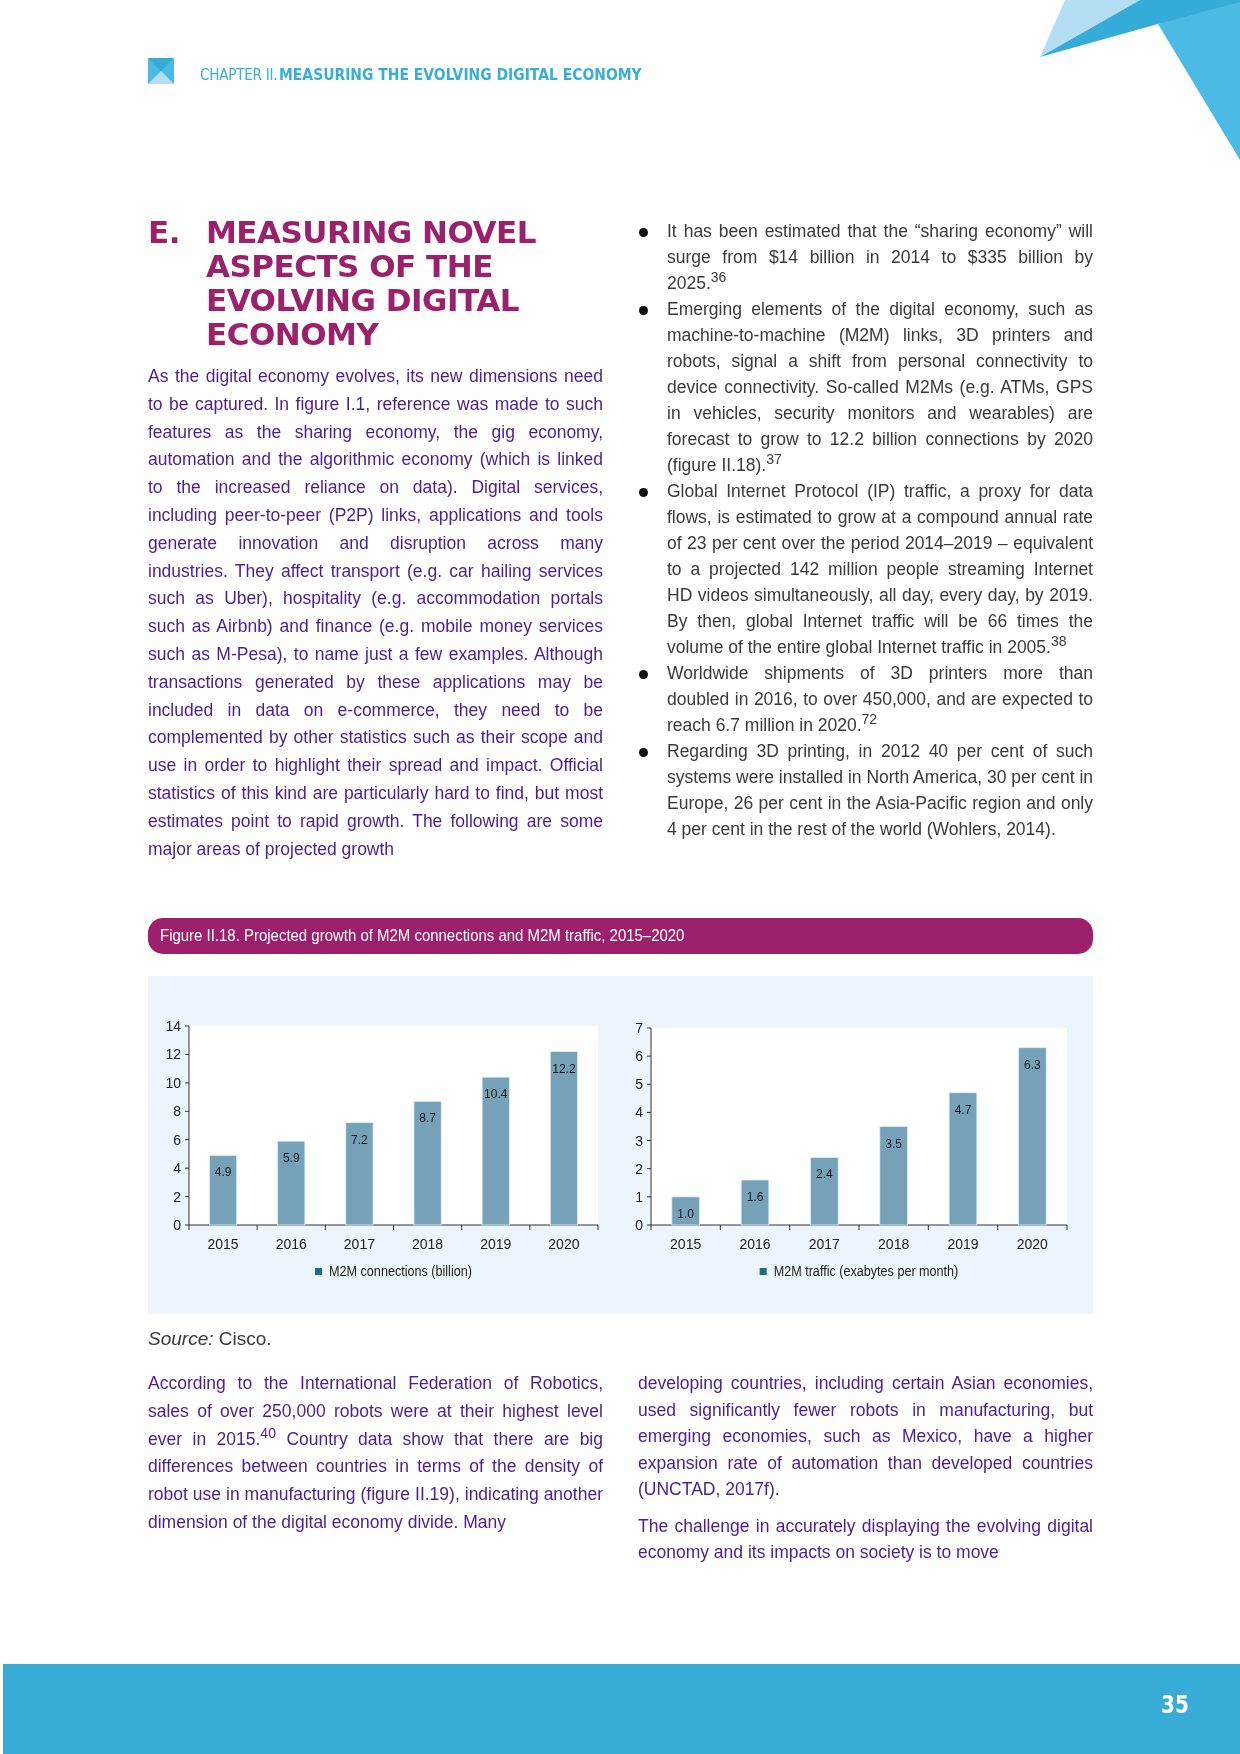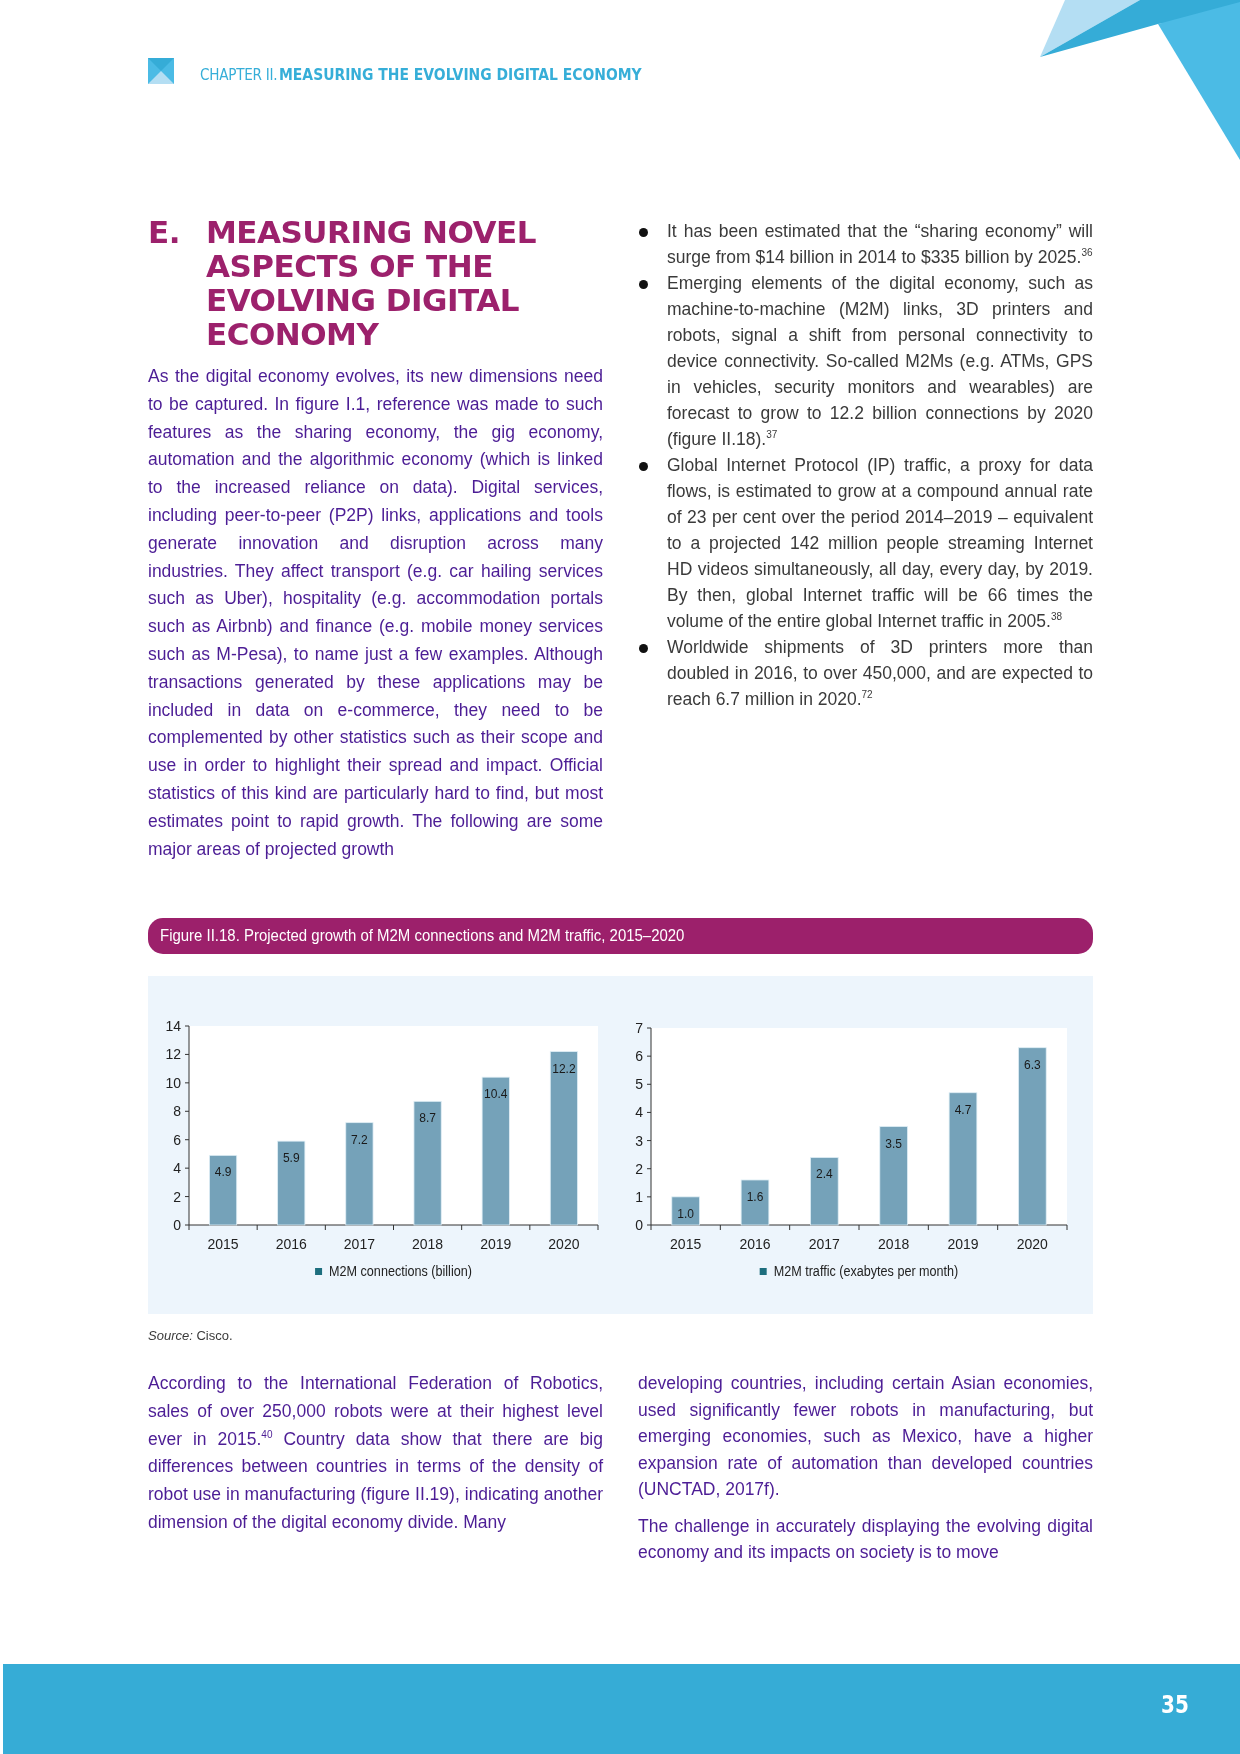--- a/index.html
+++ b/index.html
@@ -11,32 +11,32 @@
   .chap-label { color: #36aed8; font-size: 16px; font-family: "DejaVu Sans", sans-serif; letter-spacing: -0.3px; transform: scaleX(0.85); transform-origin: left; display: inline-block; }
   .chap-title { color: #36aed8; font-size: 16px; font-weight: bold; font-family: "DejaVu Sans", sans-serif; margin-left: -12px; transform: scaleX(0.87); transform-origin: left; display: inline-block; }
 
   .col-left { position: absolute; left: 148px; top: 215px; width: 455px; }
   .col-right { position: absolute; left: 638px; top: 218px; width: 455px; }
 
   .section-title { display: flex; color: #9c216c; font-family: "DejaVu Sans", sans-serif; font-weight: bold;
                    font-size: 31px; line-height: 34px; margin-bottom: 12px; letter-spacing: -0.5px; }
   .section-letter { width: 58px; flex: none; }
   .para { font-size: 17.5px; line-height: 27.8px; text-align: justify; margin: 0; color: #4c1d95; }
-  sup { font-size: 10px; line-height: 0; }
+  sup { font-size: 14px; line-height: 0; }
 
   .bullets { list-style: none; margin: 0; padding: 0; }
   .bullets li { position: relative; padding-left: 29px; font-size: 17.5px; line-height: 26px; text-align: justify; margin-bottom: 0; }
   .bullets li .dot { position: absolute; left: 1px; top: 10px; width: 9px; height: 9px; border-radius: 50%; background: #111; }
 
   .fig-bar { position: absolute; left: 148px; top: 918px; width: 945px; height: 36px; background: #9c206b;
              color: #fff; font-size: 17px; line-height: 36px; box-sizing: border-box; padding-left: 12px; border-radius: 15px; }
   .fig-bar span { display: inline-block; transform: scaleX(0.88); transform-origin: left; white-space: nowrap; }
   .fig-panel { position: absolute; left: 148px; top: 976px; width: 945px; height: 338px; background: #edf5fc; }
   .chart { position: absolute; top: 0; }
-  .source { position: absolute; left: 148px; top: 1328px; font-size: 13px; color: #3a3a3a; }
+  .source { position: absolute; left: 148px; top: 1328px; font-size: 19px; color: #3a3a3a; }
   .source i { font-style: italic; }
 
   .bottom-left { position: absolute; left: 148px; top: 1370px; width: 455px; }
   .bottom-right { position: absolute; left: 638px; top: 1370px; width: 455px; }
   .bottom-right .para + .para { margin-top: 10px; }
 
   .footer { position: absolute; left: 3px; top: 1664px; width: 1240px; height: 90px; background: #36acd6; }
   .page-num { position: absolute; right: 54px; top: 26px; color: #fff; font-size: 25px; font-weight: bold;
               font-family: "DejaVu Sans", sans-serif; transform: scaleX(0.8); transform-origin: right; }
   svg text { font-family: "Liberation Sans", sans-serif; }
@@ -67,20 +67,21 @@
   </h1>
   <p class="para">As the digital economy evolves, its new dimensions need to be captured. In figure I.1, reference was made to such features as the sharing economy, the gig economy, automation and the algorithmic economy (which is linked to the increased reliance on data). Digital services, including peer-to-peer (P2P) links, applications and tools generate innovation and disruption across many industries. They affect transport (e.g. car hailing services such as Uber), hospitality (e.g. accommodation portals such as Airbnb) and finance (e.g. mobile money services such as M-Pesa), to name just a few examples. Although transactions generated by these applications may be included in data on e-commerce, they need to be complemented by other statistics such as their scope and use in order to highlight their spread and impact. Official statistics of this kind are particularly hard to find, but most estimates point to rapid growth. The following are some major areas of projected growth</p>
 </div>
 
 <div class="col-right">
   <ul class="bullets">
     <li><span class="dot"></span><span>It has been estimated that the “sharing economy” will surge from $14 billion in 2014 to $335 billion by 2025.</span><sup>36</sup></li>
     <li><span class="dot"></span><span>Emerging elements of the digital economy, such as machine-to-machine (M2M) links, 3D printers and robots, signal a shift from personal connectivity to device connectivity. So-called M2Ms (e.g. ATMs, GPS in vehicles, security monitors and wearables) are forecast to grow to 12.2 billion connections by 2020 (figure II.18).</span><sup>37</sup></li>
     <li><span class="dot"></span><span>Global Internet Protocol (IP) traffic, a proxy for data flows, is estimated to grow at a compound annual rate of 23 per cent over the period 2014–2019 – equivalent to a projected 142 million people streaming Internet HD videos simultaneously, all day, every day, by 2019. By then, global Internet traffic will be 66 times the volume of the entire global Internet traffic in 2005.</span><sup>38</sup></li>
     <li><span class="dot"></span><span>Worldwide shipments of 3D printers more than doubled in 2016, to over 450,000, and are expected to reach 6.7 million in 2020.</span><sup>72</sup></li>
+    <li><span class="dot"></span><span>Regarding 3D printing, in 2012 40 per cent of such systems were installed in North America, 30 per cent in Europe, 26 per cent in the Asia-Pacific region and only 4 per cent in the rest of the world (Wohlers, 2014).</span></li>
   </ul>
 </div>
 
 <div class="fig-bar">
   <span>Figure II.18.  Projected growth of M2M connections and M2M traffic, 2015–2020</span>
 </div>
 
 <div class="fig-panel">
   <svg class="chart" id="chart0" width="470" height="338" style="left:0">
       <rect x="41" y="50" width="409" height="199" fill="#ffffff"></rect>

